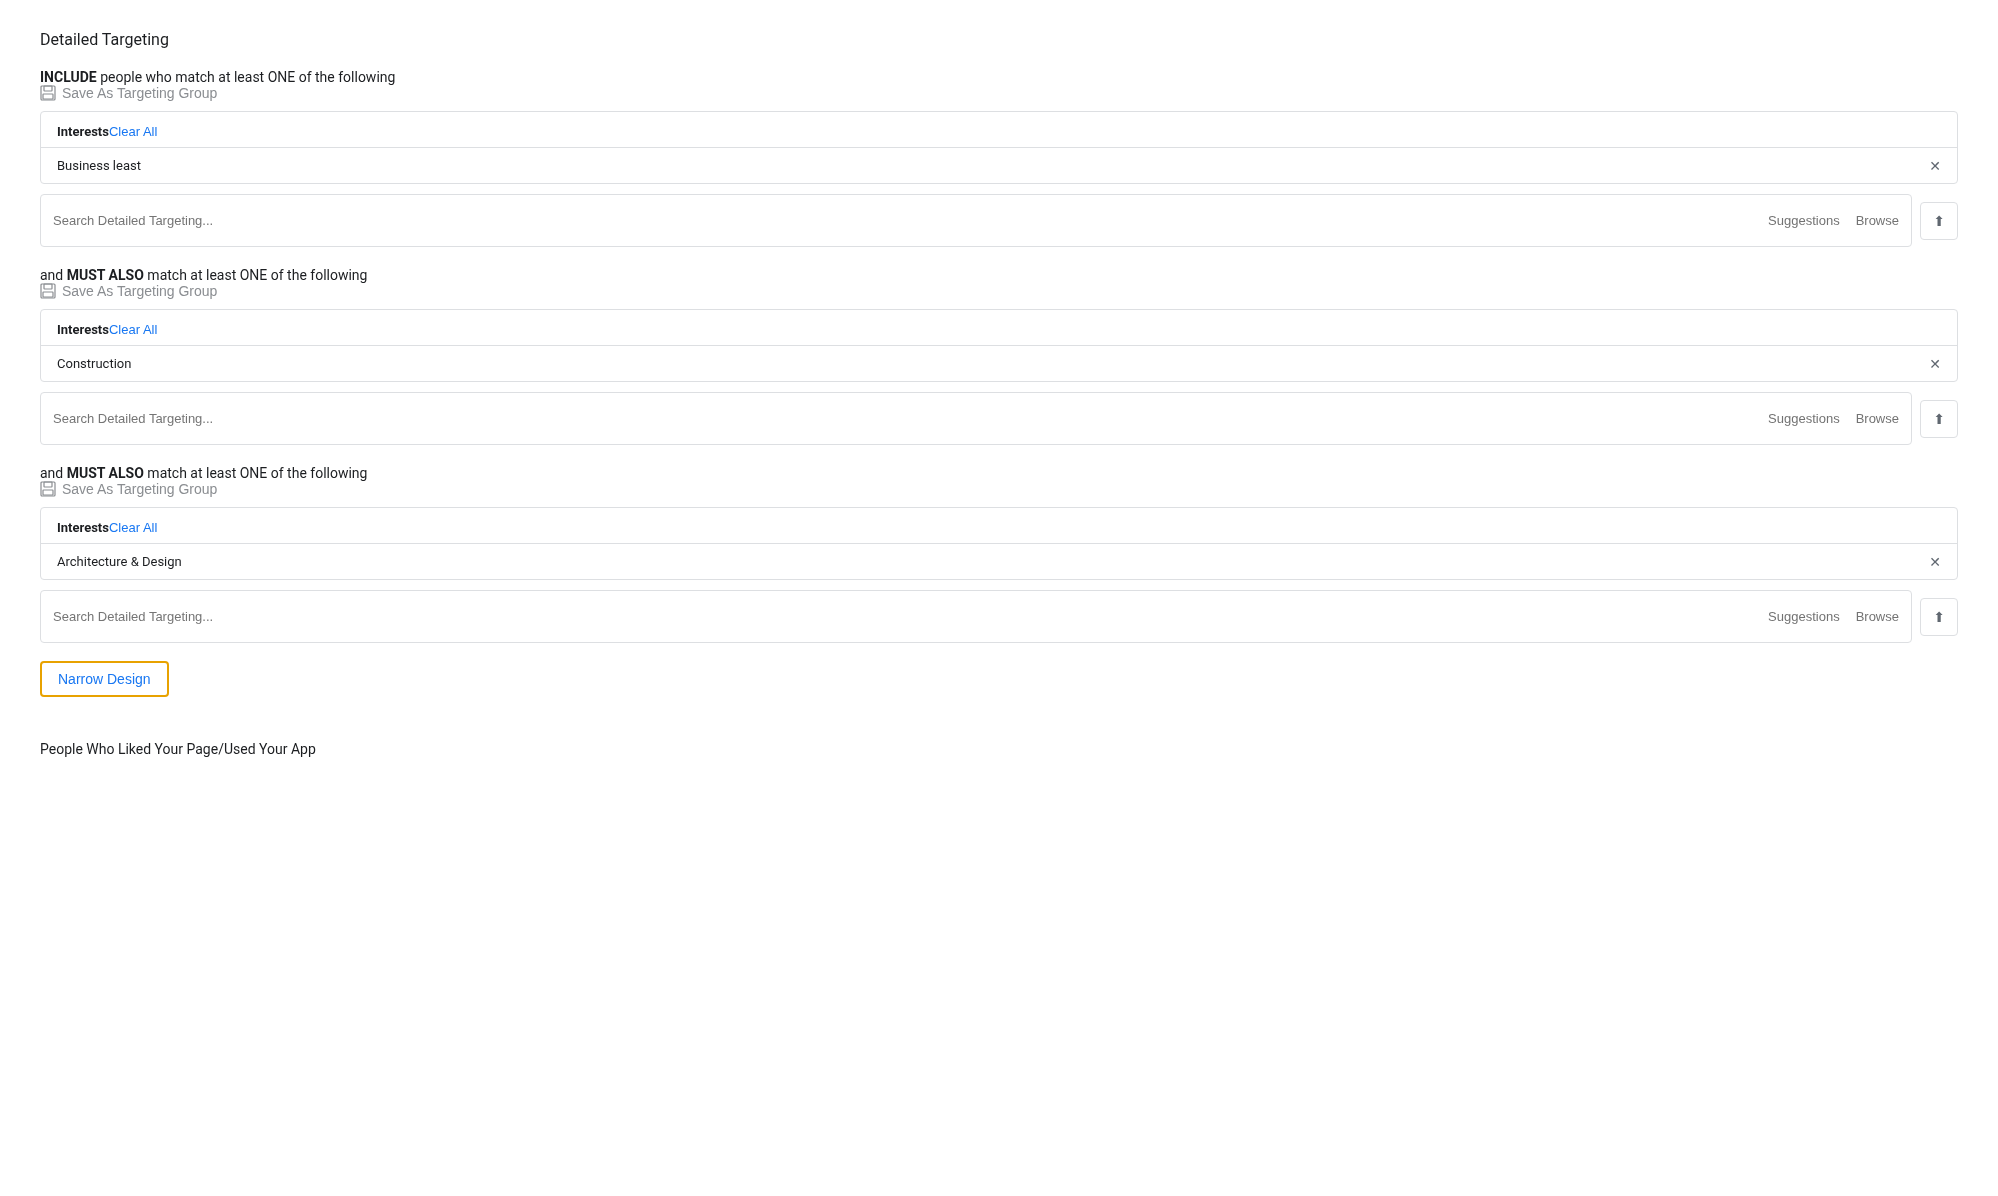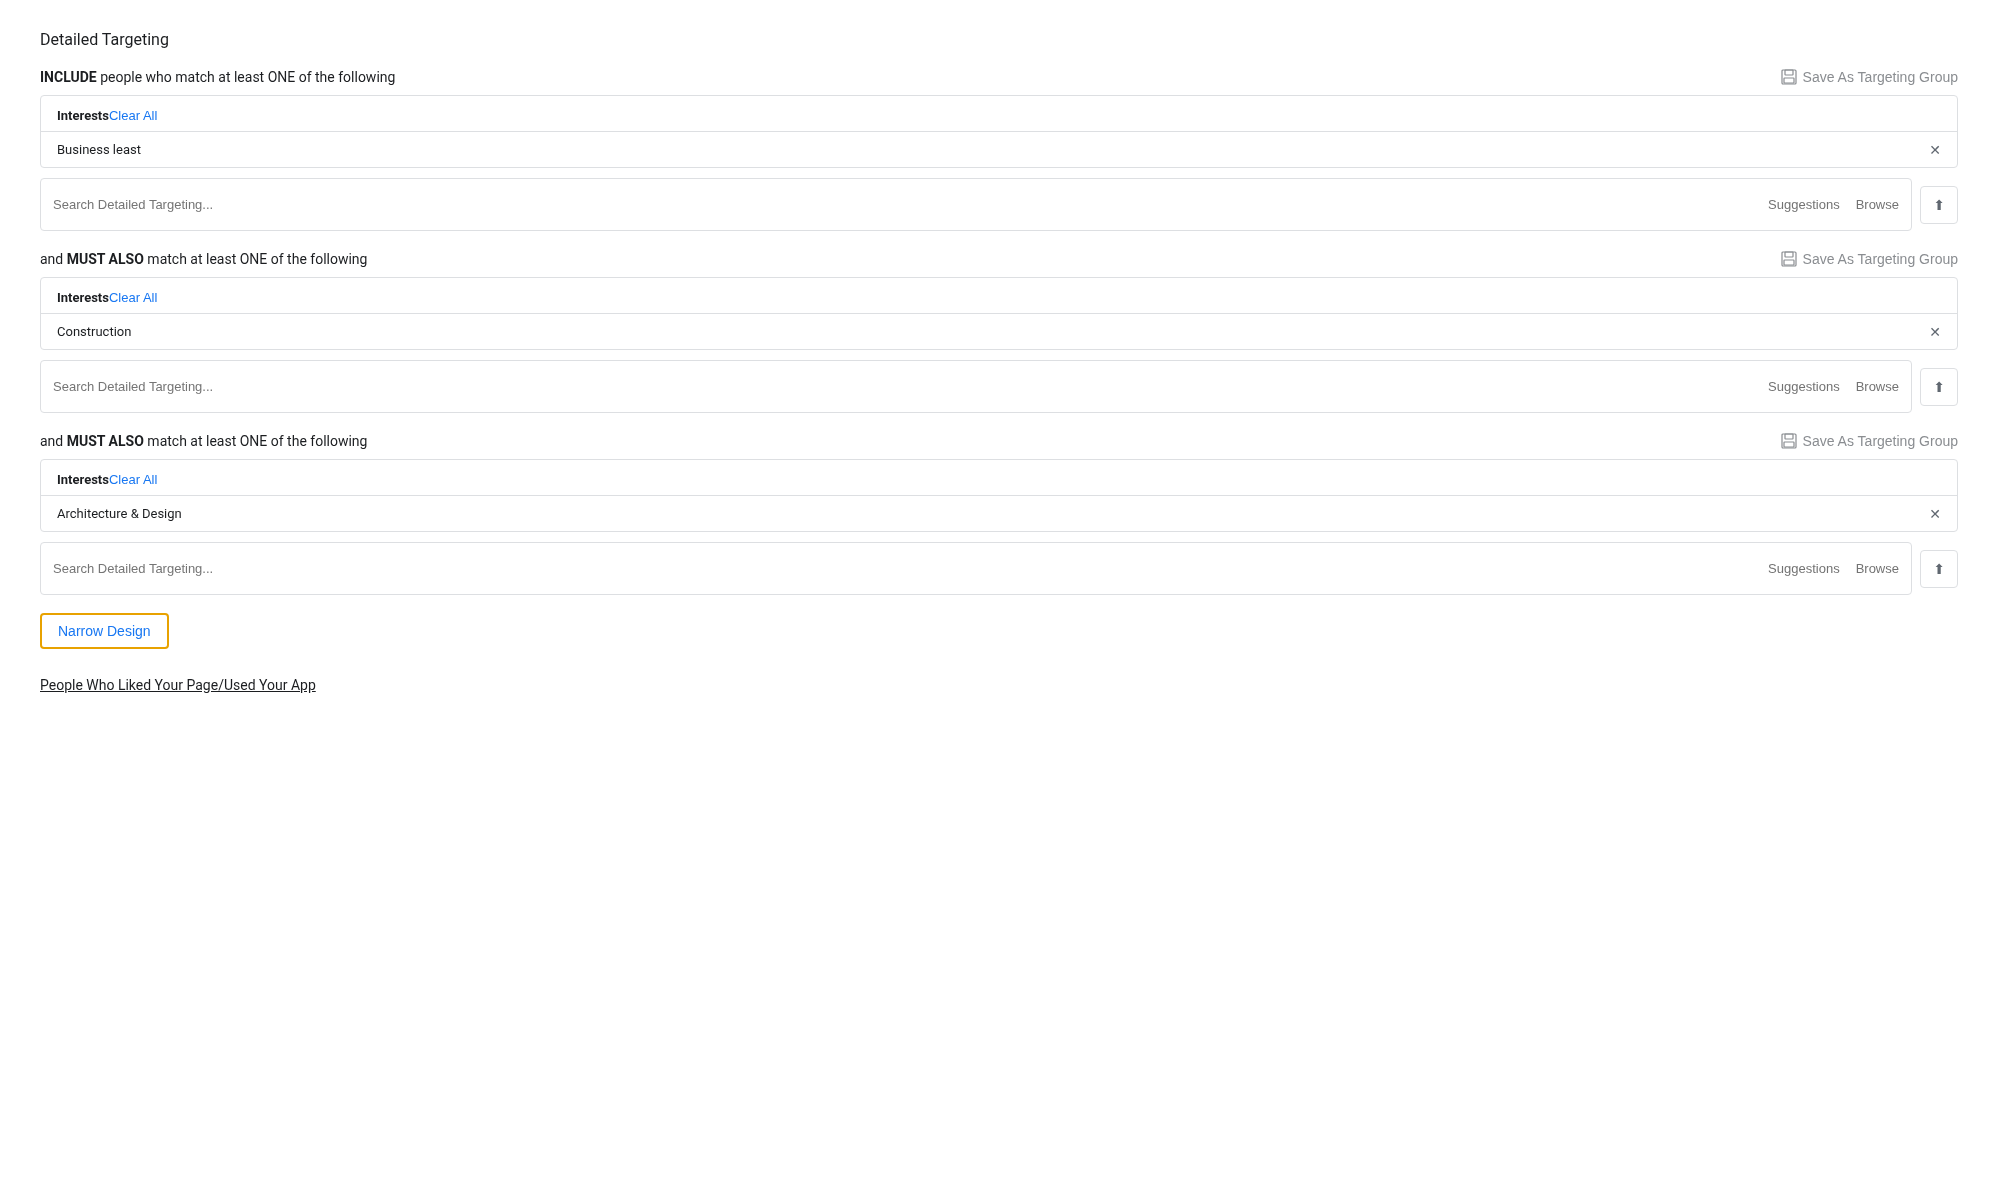--- a/index.html
+++ b/index.html
@@ -14,39 +14,39 @@
       font-size: 16px;
       font-weight: 400;
       color: #1c1e21;
       margin-bottom: 20px;
     }
     .section-header {
       display: flex;
       justify-content: space-between;
       align-items: flex-start;
       margin-bottom: 10px;
+      flex-direction: column;
     }
     .section-header-text {
       font-size: 14px;
       color: #1c1e21;
     }
     .section-header-text strong {
       font-weight: 700;
     }
     .save-as-btn {
       display: flex;
       align-items: center;
       gap: 6px;
       color: #8a8d91;
       font-size: 14px;
       cursor: pointer;
       background: none;
       border: none;
       padding: 0;
-      margin-left: 37px;
     }
     .save-icon {
       width: 16px;
       height: 16px;
       display: inline-block;
     }
     .targeting-box {
       border: 1px solid #dddfe2;
       border-radius: 4px;
       margin-bottom: 0;
@@ -149,22 +149,21 @@
       border-radius: 4px;
       padding: 8px 16px;
       color: #1877f2;
       font-size: 14px;
       cursor: pointer;
       background: none;
       margin-top: 14px;
       font-weight: 400;
     }
     .people-section {
-      margin-top: 28px;
-      text-decoration: underline;
+      margin-top: 44px;
     }
     .people-title {
       font-size: 14px;
       color: #1c1e21;
       margin-bottom: 12px;
     }
     .radio-group {
       display: flex;
       gap: 24px;
       align-items: center;

